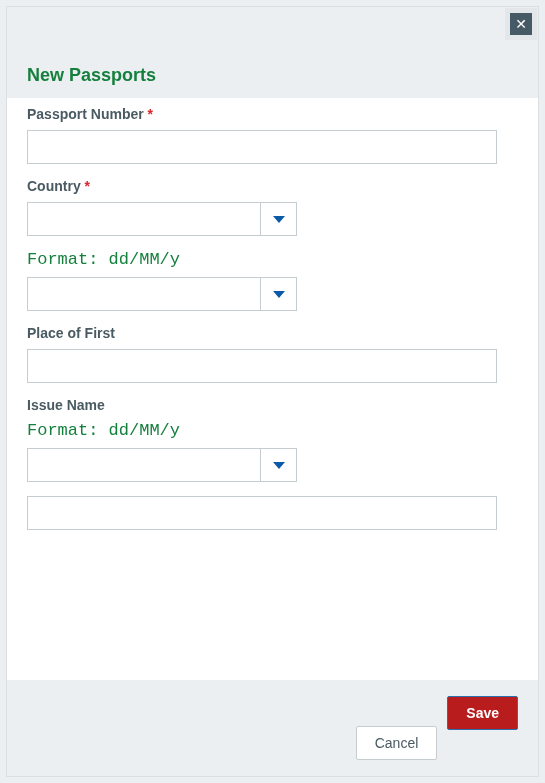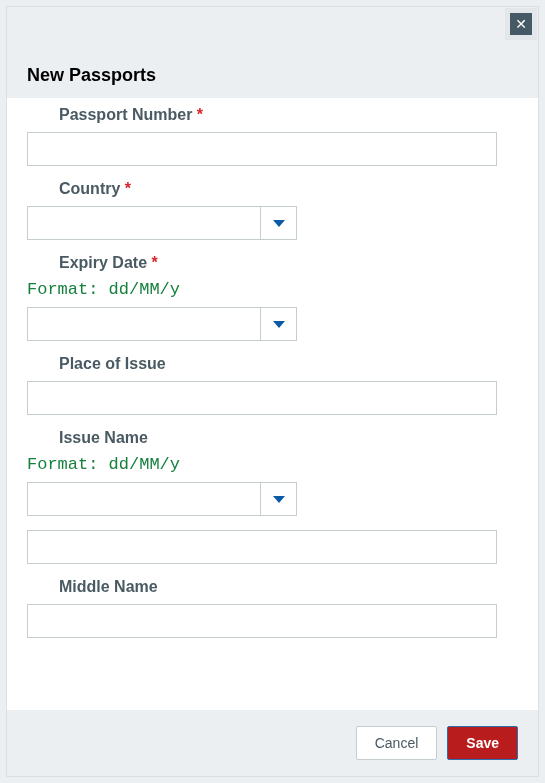--- a/index.html
+++ b/index.html
@@ -5,39 +5,39 @@
   * { box-sizing: border-box; margin: 0; padding: 0; }
   html, body { width: 545px; height: 783px; font-family: Arial, Helvetica, sans-serif; }
   body { background: #eceff1; position: relative; }
 
   .modal { position: absolute; inset: 6px; background: #eceff1; border: 1px solid #dcdfe2; display: flex; flex-direction: column; }
 
   .close-wrap { position: absolute; top: 1px; right: 1px; width: 32px; height: 32px; background: #e4e7ea; display:flex; align-items:center; justify-content:center; }
   .close-btn { width: 22px; height: 22px; background: #455a64; color: #fff; display:flex; align-items:center; justify-content:center; font-size: 14px; line-height:1; cursor:pointer; border:none; }
 
   .header { padding: 58px 20px 12px 20px; }
-  .header h2 { font-size: 18px; color: #000000; font-weight: bold; }
+  .header h2 { font-size: 18px; color: #15803d; font-weight: bold; }
 
   .body { background: #ffffff; padding: 8px 20px 18px 20px; overflow: hidden; flex: 1 1 auto; }
 
   .field { margin-bottom: 14px; }
-  .label { font-size: 16px; color: #4a5a63; font-weight: bold; display:block; margin-bottom: 8px; margin-left: 32px; }
+  .label { font-size: 14px; color: #4a5a63; font-weight: bold; display:block; margin-bottom: 8px; }
   .req { color: #d8252b; font-weight: bold; }
   .hint { font-size: 17px; color: #15803d; margin-bottom: 8px; display:block;font-family:Liberation Mono, monospace; }
 
   .input { width: 470px; height: 34px; border: 1px solid #c6cdd1; background:#fff; padding: 0 8px; font-size:14px; color:#333; }
 
   .combo { display:flex; width: 270px; }
   .combo-input { height: 34px; border: 1px solid #c6cdd1; background:#fff; padding: 0 8px; font-size:14px; color:#333; flex: 1 1 auto; }
   .combo-btn { width: 36px; height: 34px; border: 1px solid #c6cdd1; border-left: none; background:#fff; display:flex; align-items:center; justify-content:center; cursor:pointer; }
   .caret { width: 0; height: 0; border-left: 6px solid transparent; border-right: 6px solid transparent; border-top: 7px solid #0b5aa8; }
 
   .footer { padding: 16px 20px; display:flex; justify-content:flex-end; gap: 10px; background:#eceff1; }
   .btn { height: 34px; padding: 0 18px; font-size: 14px; border-radius: 2px; cursor:pointer; }
-  .btn-cancel { background:#fff; border:1px solid #c6cdd1; color:#4a5a63; }
+  .btn-cancel { background:#fff; border:1px solid #c6cdd1; color:#4a5a63;margin-top:30px; }
   .btn-save { background:#b91c1c; border:1px solid #2a6fae; color:#fff; font-weight: bold; }
 </style>
 </head>
 <body>
 
 <div class="modal">
 
   <div class="close-wrap">
     <button class="close-btn">
       <span>✕</span>
@@ -65,36 +65,32 @@
       </label>
       <div class="combo">
         <input class="combo-input" type="text" value="" style="">
         <button class="combo-btn">
           <span class="caret"></span>
         </button>
       </div>
     </div>
 
     <div class="field">
-      <label class="label">
-        <span>Expiry Date</span>
-        <span class="req">*</span>
-      </label>
       <span class="hint">Format: dd/MM/y</span>
       <div class="combo">
         <input class="combo-input" type="text" value="" style="">
         <button class="combo-btn">
           <span class="caret"></span>
         </button>
       </div>
     </div>
 
     <div class="field">
       <label class="label">
-        <span>Place of Issue</span>
+        <span>Place of First</span>
       </label>
       <input class="input" type="text" value="" style="">
     </div>
 
     <div class="field">
       <label class="label">
         <span>Issue Name</span>
       </label>
       <span class="hint">Format: dd/MM/y</span>
       <div class="combo">
@@ -102,26 +98,20 @@
         <button class="combo-btn">
           <span class="caret"></span>
         </button>
       </div>
     </div>
 
     <div class="field">
       <input class="input" type="text" value="" style="">
     </div>
 
-    <div class="field">
-      <label class="label">
-        <span>Middle Name</span>
-      </label>
-      <input class="input" type="text" value="" style="">
-    </div>
 
 
   </div>
 
   <div class="footer">
     <button class="btn btn-cancel">Cancel</button>
     <button class="btn btn-save">Save</button>
   </div>
 
 </div>

